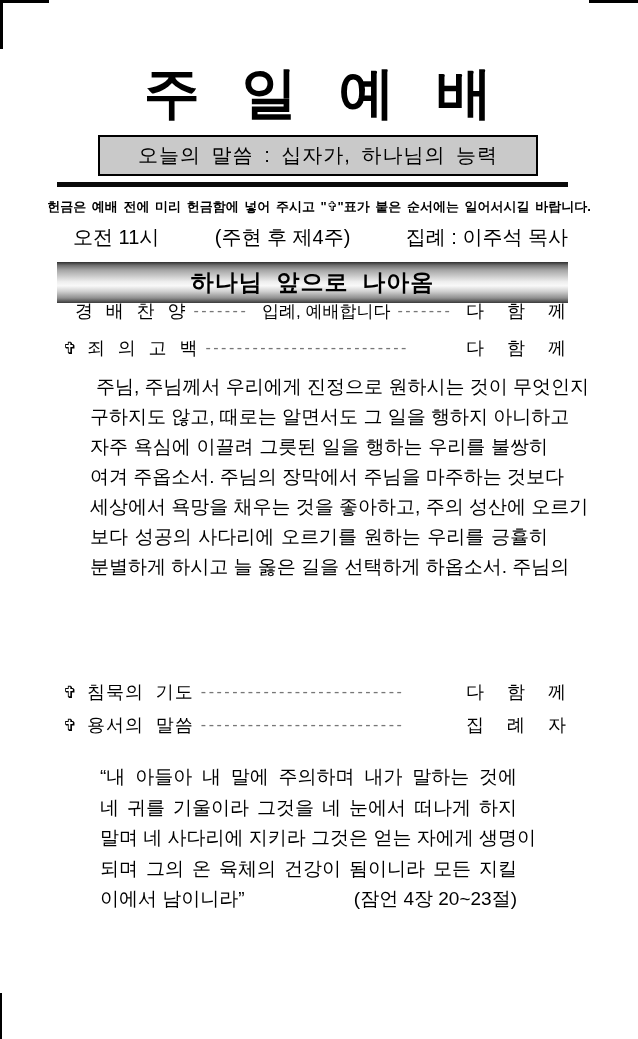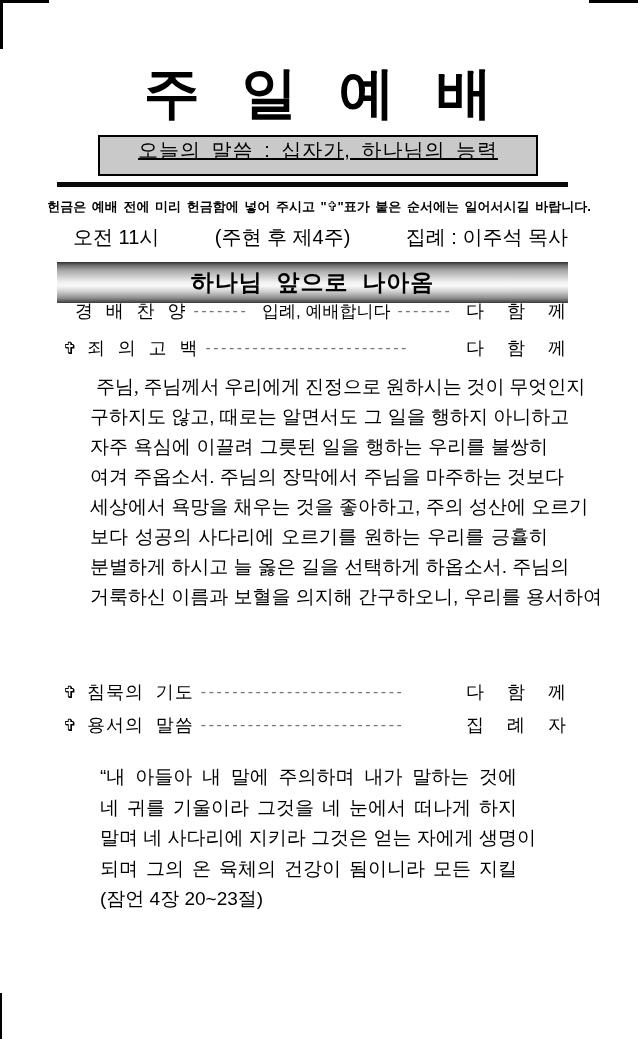--- a/index.html
+++ b/index.html
@@ -28,21 +28,21 @@
     word-spacing: 22px; letter-spacing: 2px;
     line-height: 58px;
     white-space: nowrap;
   }
 
   
   .subtitle-box {
     left: 98px; top: 135px; width: 440px; height: 41px;
     background: #c9c9c9;
     border: 2px solid #000;
-    display: flex; justify-content: center; text-decoration: underline;
+    display: flex; align-items: center; justify-content: center;
   }
   .subtitle-box .txt { font-size: 20px; letter-spacing: 1px; word-spacing: 4px; }
 
   
   .rule { left: 57px; top: 182px; width: 511px; height: 5px; background: #0a0a0a; }
 
   
   .notice {
     left: 0; top: 198px; width: 638px;
     text-align: center;
@@ -94,21 +94,21 @@
   .row-b { top: 336px; }
   .row-c { top: 680px; }
   .row-d { top: 713px; }
 
   
   .confession {
     left: 90px; top: 372px; width: 458px;
     font-size: 19px; line-height: 30px;
   }
   .confession .line { text-align: justify; text-align-last: justify; white-space: nowrap; }
-  .confession .line.first { text-indent: 6px; font-family: Liberation Serif, serif; }
+  .confession .line.first { text-indent: 6px; }
   .confession .line.last { text-align: left; text-align-last: left; }
 
   
   .scripture {
     left: 100px; top: 762px; width: 417px;
     font-size: 19px; line-height: 30.5px;
   }
   .scripture .line { text-align: justify; text-align-last: justify; white-space: nowrap; }
   .scripture .line-last {
     display: flex; justify-content: space-between; align-items: baseline;
@@ -158,21 +158,20 @@
 </div>
 
 <div class="abs confession">
   <div class="line first">주님, 주님께서 우리에게 진정으로 원하시는 것이 무엇인지</div>
   <div class="line">구하지도 않고, 때로는 알면서도 그 일을 행하지 아니하고</div>
   <div class="line">자주 욕심에 이끌려 그릇된 일을 행하는 우리를 불쌍히</div>
   <div class="line">여겨 주옵소서. 주님의 장막에서 주님을 마주하는 것보다</div>
   <div class="line">세상에서 욕망을 채우는 것을 좋아하고, 주의 성산에 오르기</div>
   <div class="line">보다 성공의 사다리에 오르기를 원하는 우리를 긍휼히</div>
   <div class="line">분별하게 하시고 늘 옳은 길을 선택하게 하옵소서. 주님의</div>
-  <div class="line">거룩하신 이름과 보혈을 의지해 간구하오니, 우리를 용서하여</div>
 </div>
 
 <div class="abs order-row row-c">
   <span class="cross">✞</span>
   <span class="name">침묵의 기도</span>
   <span class="leader">--------------------------</span>
   <span class="performer">다 함 께</span>
 </div>
 
 <div class="abs order-row row-d">
@@ -181,15 +180,16 @@
   <span class="leader">--------------------------</span>
   <span class="performer">집 례 자</span>
 </div>
 
 <div class="abs scripture">
   <div class="line">“내 아들아 내 말에 주의하며 내가 말하는 것에</div>
   <div class="line">네 귀를 기울이라 그것을 네 눈에서 떠나게 하지</div>
   <div class="line">말며 네 사다리에 지키라 그것은 얻는 자에게 생명이</div>
   <div class="line">되며 그의 온 육체의 건강이 됨이니라 모든 지킬</div>
   <div class="line-last">
+    <span>이에서 남이니라”</span>
     <span>(잠언 4장 20~23절)</span>
   </div>
 </div>
 
 </body></html>

